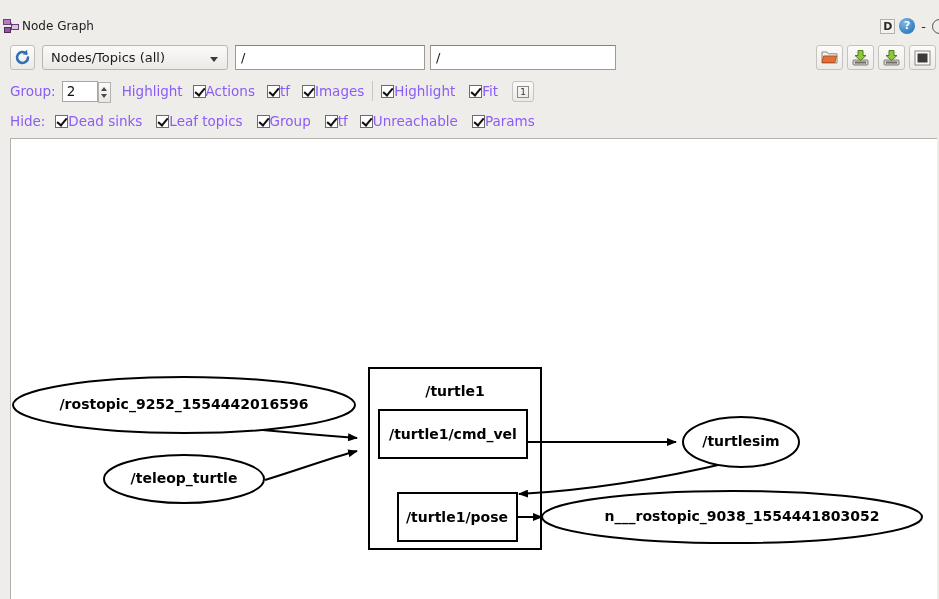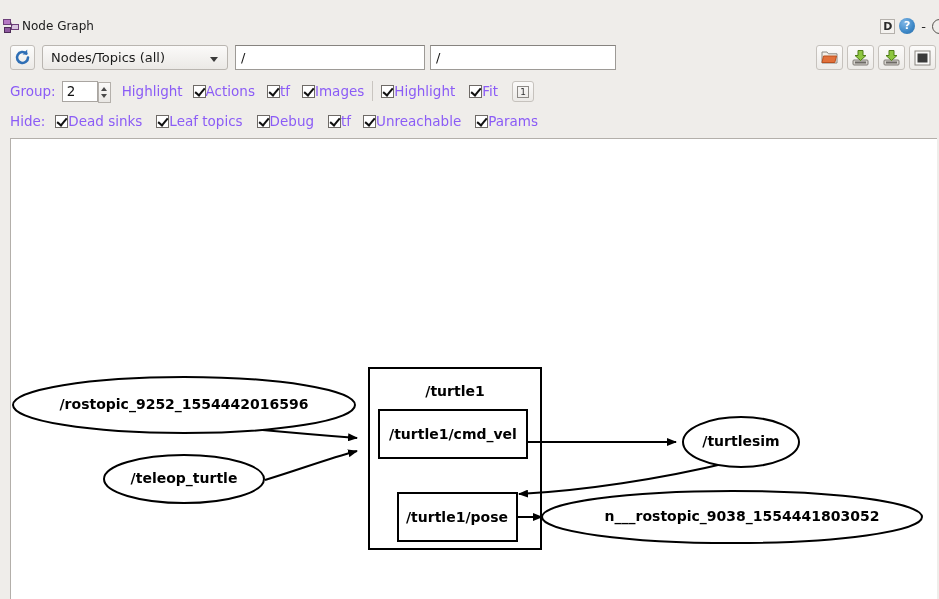--- a/index.html
+++ b/index.html
@@ -267,21 +267,21 @@
       <span class="cbwrap" style="margin-left:10px">
         <span class="cb checked"></span>
         <span class="lbl">Dead sinks</span>
       </span>
       <span class="cbwrap" style="margin-left:14px">
         <span class="cb checked"></span>
         <span class="lbl">Leaf topics</span>
       </span>
       <span class="cbwrap" style="margin-left:14px">
         <span class="cb checked"></span>
-        <span class="lbl">Debug</span>
+        <span class="lbl">Group</span>
       </span>
       <span class="cbwrap" style="margin-left:14px">
         <span class="cb checked"></span>
         <span class="lbl">tf</span>
       </span>
       <span class="cbwrap" style="margin-left:12px">
         <span class="cb checked"></span>
         <span class="lbl">Unreachable</span>
       </span>
       <span class="cbwrap" style="margin-left:14px">

